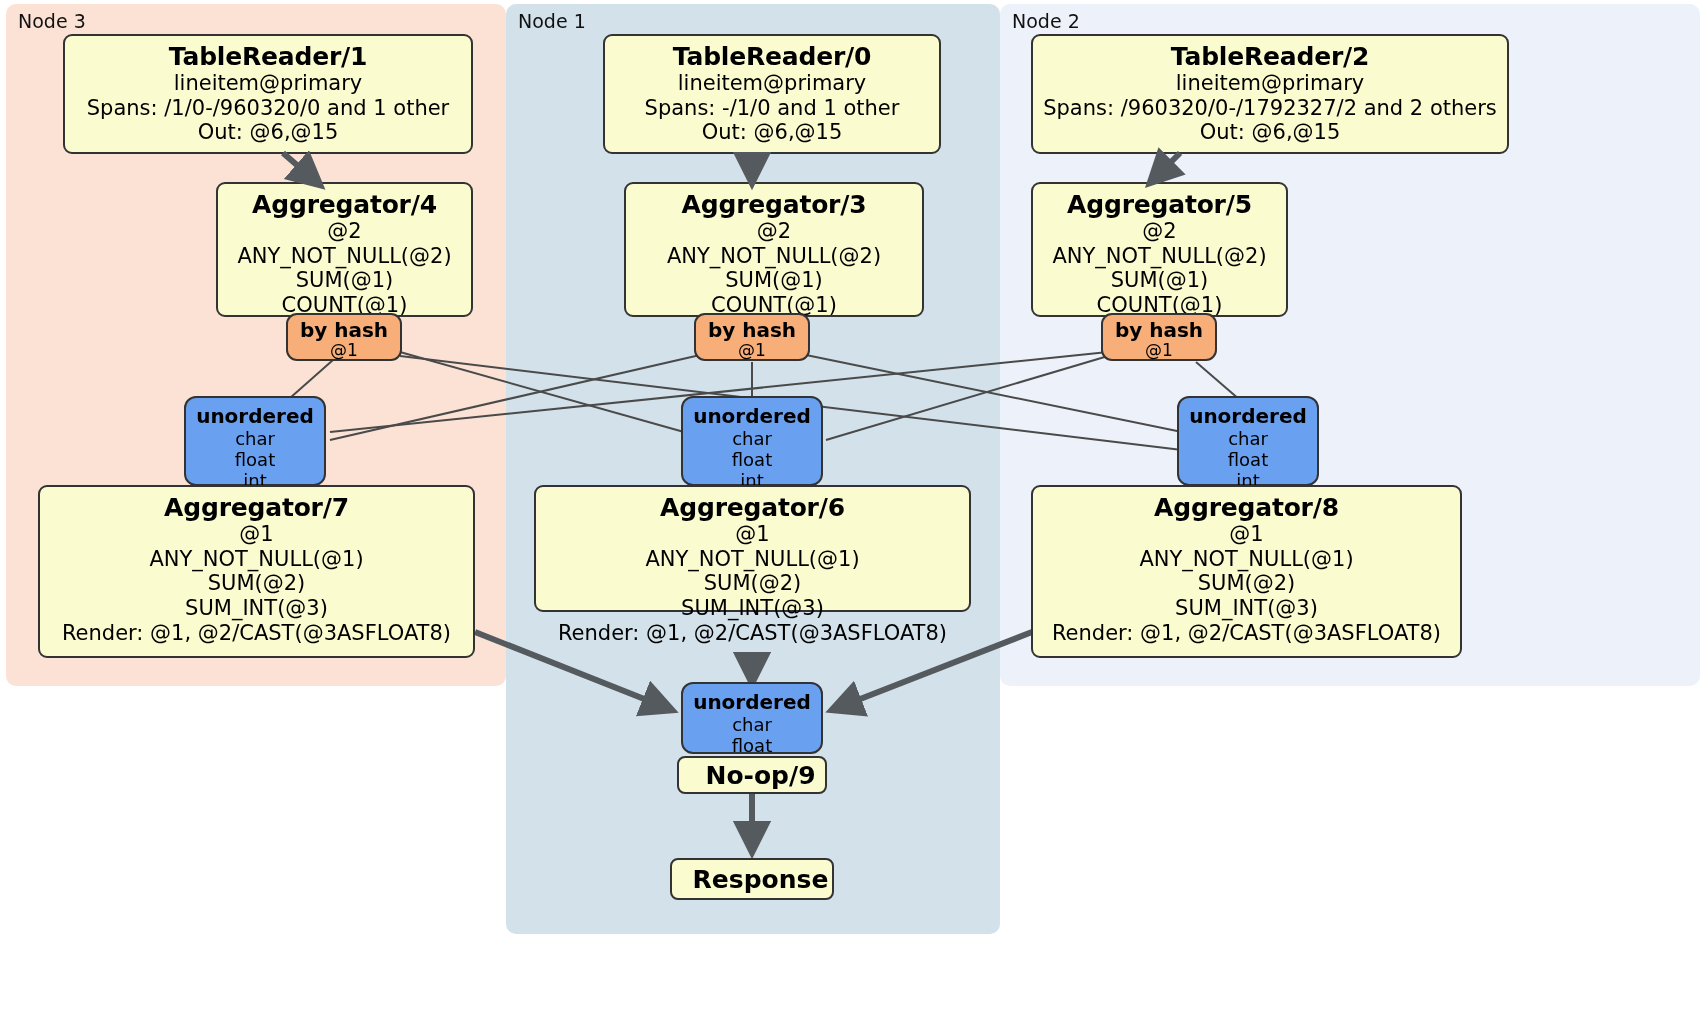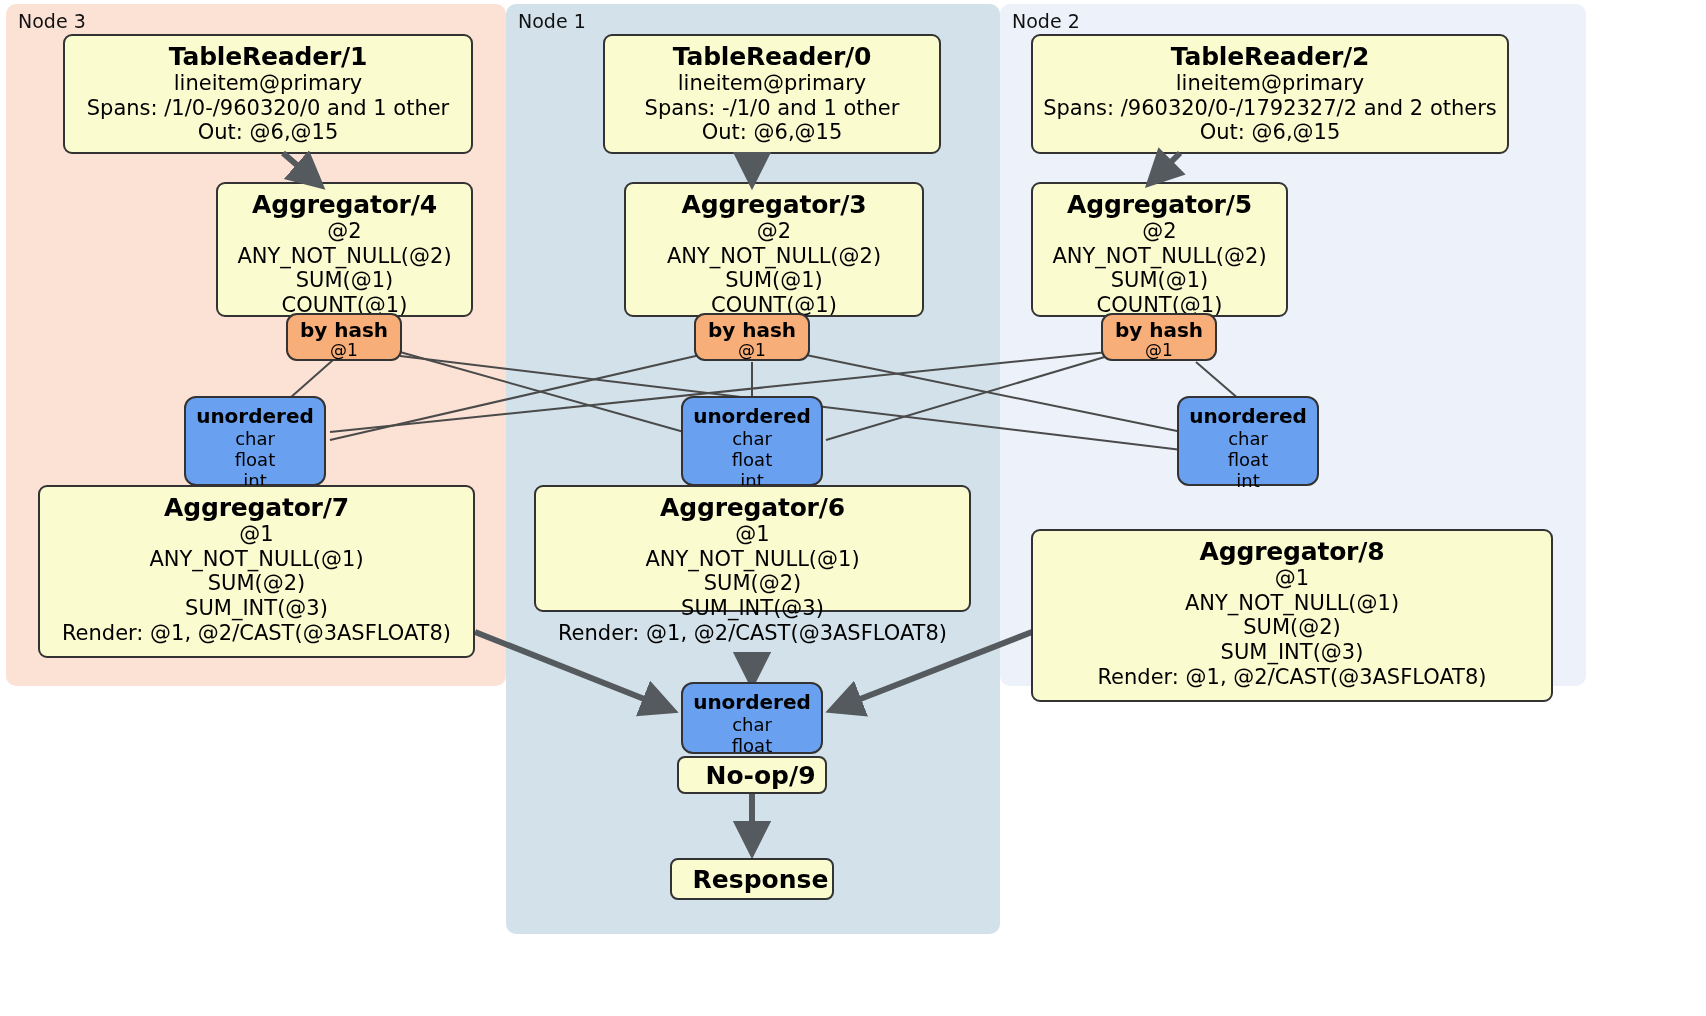--- a/index.html
+++ b/index.html
@@ -133,21 +133,21 @@
 <div id="canvas">
 
   <div class="node-panel" style="left:6px; top:4px; width:500px; height:682px; background:#fbe2d5;">
     <span class="node-panel-label">Node 3</span>
   </div>
 
   <div class="node-panel" style="left:506px; top:4px; width:494px; height:930px; background:#d3e1ea;">
     <span class="node-panel-label">Node 1</span>
   </div>
 
-  <div class="node-panel" style="left:1000px; top:4px; width:586px; height:682px; background:#ecf1fa;">
+  <div class="node-panel" style="left:1000px; top:4px; width:700px; height:682px; background:#ecf1fa;">
     <span class="node-panel-label">Node 2</span>
   </div>
 
   <svg class="edges behind" viewBox="0 0 1706 1016">
     <defs>
       <marker id="arrow-thick" markerWidth="9" markerHeight="9" refX="5.2" refY="3.2" orient="auto" markerUnits="strokeWidth">
         <path d="M0,0 L6.4,3.2 L0,6.4 z" fill="#555a5e"></path>
       </marker>
       <marker id="arrow-thin" markerWidth="10" markerHeight="10" refX="6" refY="3.5" orient="auto" markerUnits="strokeWidth">
         <path d="M0,0 L7,3.5 L0,7 z" fill="#4a4a4a"></path>
@@ -283,21 +283,21 @@
     <div class="router-line">@1</div>
   </div>
 
   <div class="sync-box" style="left:1177px; top:396px; width:142px; height:90px;">
     <div class="sync-title">unordered</div>
     <div class="sync-line">char</div>
     <div class="sync-line">float</div>
     <div class="sync-line">int</div>
   </div>
 
-  <div class="proc-box" style="left:1031px; top:485px; width:522px; height:173px; z-index:7;margin-top:44px;">
+  <div class="proc-box" style="left:1031px; top:485px; width:431px; height:173px; z-index:7;">
     <div class="proc-title">Aggregator/8</div>
     <div class="proc-line">@1</div>
     <div class="proc-line">ANY_NOT_NULL(@1)</div>
     <div class="proc-line">SUM(@2)</div>
     <div class="proc-line">SUM_INT(@3)</div>
     <div class="proc-line">Render: @1, @2/CAST(@3ASFLOAT8)</div>
   </div>
 
 </div>
 

